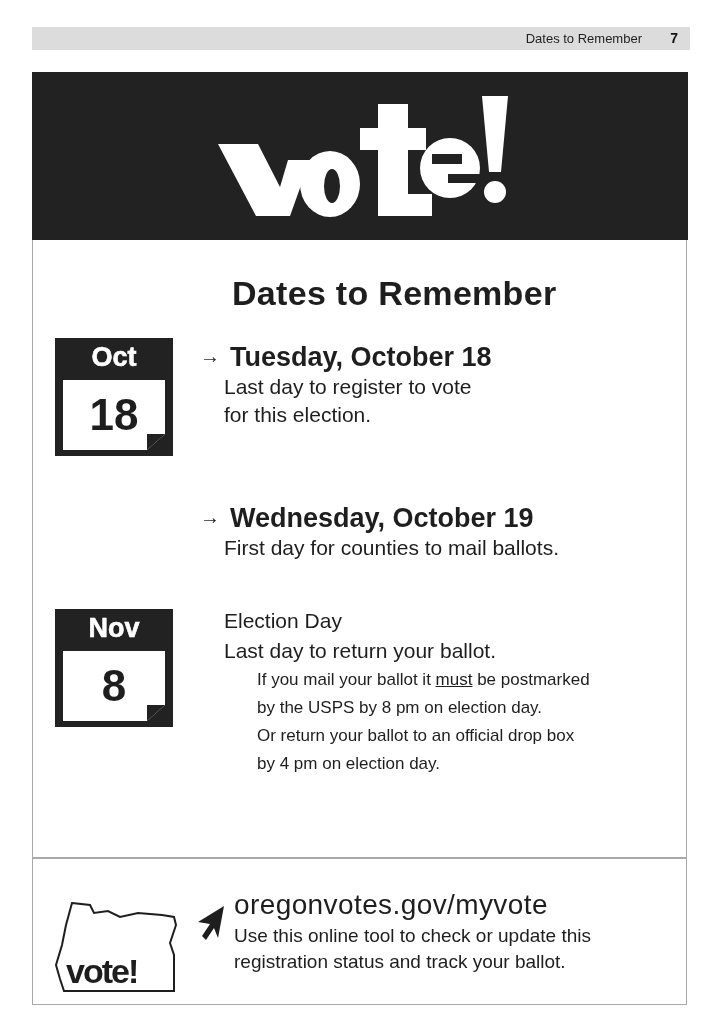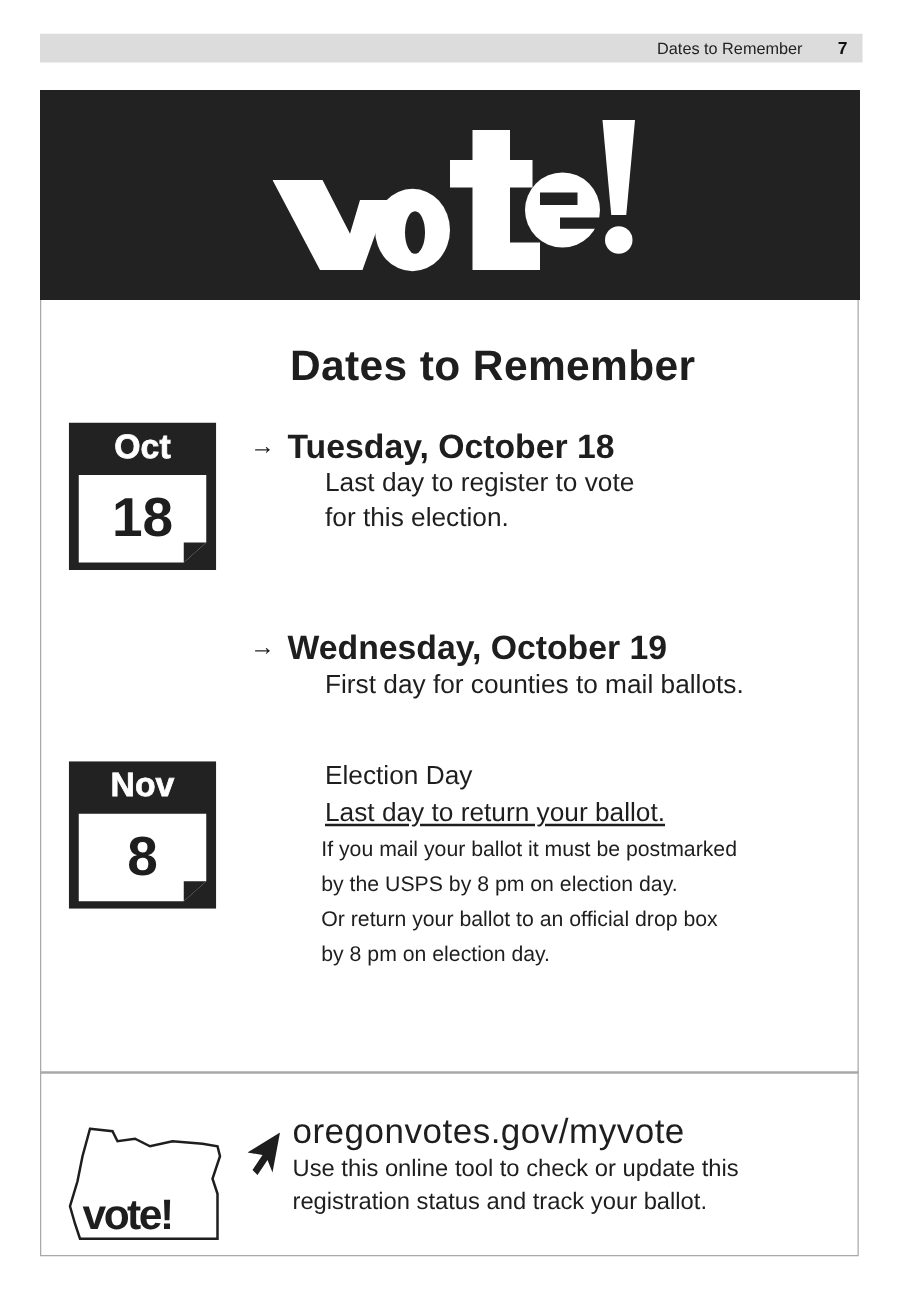--- a/index.html
+++ b/index.html
@@ -11,23 +11,23 @@
   .banner { position:absolute; left:32px; top:72px; width:656px; height:168px; background:#222222; }
   .vote-logo { position:absolute; left:218px; top:92px; width:290px; height:132px; }
   .title { position:absolute; left:232px; top:274px; font-size:34px; font-weight:bold; color:#1e1e1e; letter-spacing:0.3px; }
   .cal { position:absolute; width:118px; height:138px; }
   .cal svg { width:118px; height:118px; display:block; }
   .cal .month { position:absolute; left:0; top:4px; width:118px; text-align:center; color:#fff; font-weight:bold; font-size:27px; -webkit-text-stroke:0.6px #fff; }
   .cal .day { position:absolute; left:0; top:52px; width:118px; text-align:center; color:#1e1e1e; font-weight:bold; font-size:44px; }
   .entry { position:absolute; left:200px; }
   .entry .head { font-size:27px; font-weight:bold; color:#1e1e1e; white-space:nowrap; }
   .entry .arrow { display:inline-block; width:30px; font-weight:normal; font-size:20px; vertical-align:3px; }
-  .entry .line { margin-left:60px; font-size:21px; color:#1e1e1e; line-height:28px; white-space:nowrap; }
+  .entry .line { margin-left:24px; font-size:21px; color:#1e1e1e; line-height:28px; white-space:nowrap; }
   .entry .sub { margin-left:57px; font-size:17px; color:#1e1e1e; line-height:28px; white-space:nowrap; }
-  .underline { }
+  .underline { text-decoration:underline; }
   .divider { position:absolute; left:32px; top:857px; width:655px; height:2px; background:#a9a9a9; }
   .oregon { position:absolute; left:50px; top:895px; width:130px; height:100px; }
   .cursor { position:absolute; left:198px; top:906px; width:30px; height:36px; }
   .url { position:absolute; left:234px; top:889px; font-size:28px; font-weight:normal; color:#1e1e1e; letter-spacing:0.4px; }
   .url-desc { position:absolute; left:234px; top:923px; font-size:19px; line-height:26px; color:#1e1e1e; white-space:nowrap; }
 </style>
 </head>
 <body>
 
 <div class="running-head">
@@ -85,25 +85,25 @@
   <div class="line">for this election.</div>
 </div>
 
 <div class="entry" style="top:503px;">
   <div class="head"><span class="arrow">→</span><span>Wednesday, October 19</span></div>
   <div class="line">First day for counties to mail ballots.</div>
 </div>
 
 <div class="entry" style="top:606px;">
   <div class="line" style="line-height:30px;">Election Day</div>
-  <div class="line" style="line-height:30px;text-decoration:underline;">Last day to return your ballot.</div>
+  <div class="line" style="line-height:30px;">Last day to return your ballot.</div>
   <div class="sub"><span>If you mail your ballot it </span><span class="underline">must</span><span> be postmarked</span></div>
   <div class="sub">by the USPS by 8 pm on election day.</div>
   <div class="sub">Or return your ballot to an official drop box</div>
-  <div class="sub">by 8 pm on election day.</div>
+  <div class="sub">by 4 pm on election day.</div>
 </div>
 
 <div class="divider"></div>
 
 <svg class="oregon" viewBox="0 0 130 100">
   <path d="M22,8 L40,10 L44,18 L58,16 L70,22 L88,18 L112,20 L124,22 L126,30 L120,48 L124,60 L124,96 L14,96 L10,84 L6,70 L12,50 L16,30 Z" fill="#fff" stroke="#1e1e1e" stroke-width="2"></path>
   <text x="16" y="88" font-family="Liberation Sans, sans-serif" font-weight="bold" font-size="34" fill="#1e1e1e" letter-spacing="-2">vote!</text>
 </svg>
 
 <svg class="cursor" viewBox="0 0 30 36">

